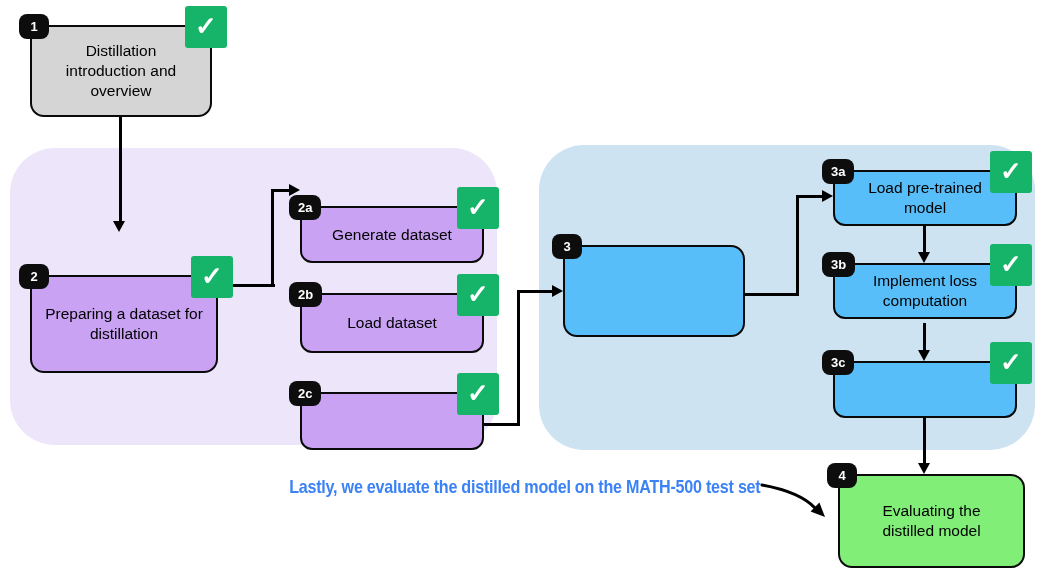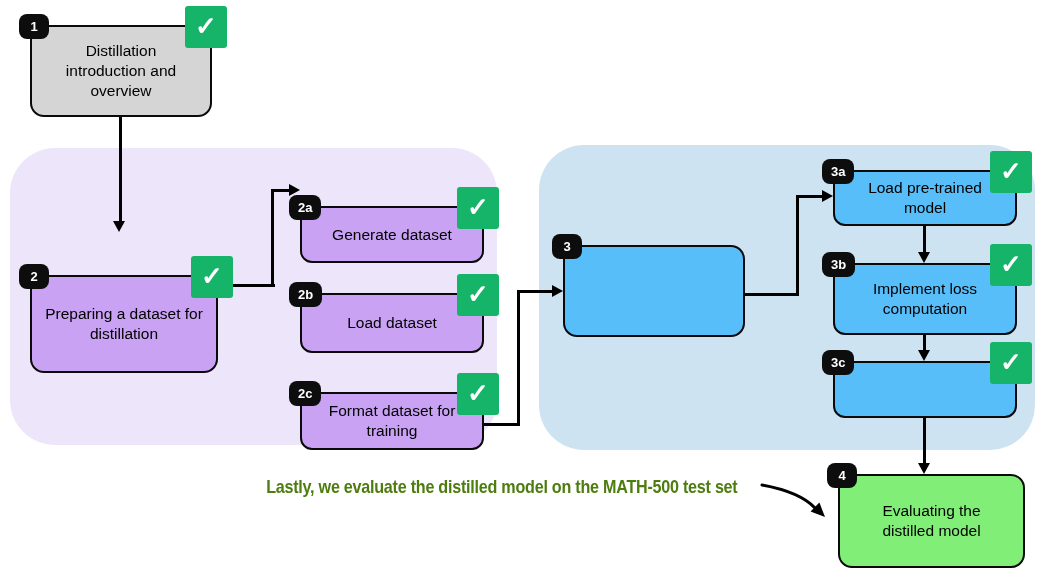--- a/index.html
+++ b/index.html
@@ -56,21 +56,21 @@
   }
   .arr-right{
     position:absolute;width:0;height:0;
     border-top:6.5px solid transparent;
     border-bottom:6.5px solid transparent;
     border-left:11px solid #000;
   }
 
   #annotation{
     position:absolute;left:160px;top:476px;width:600px;
-    text-align:center;font-size:19px;font-weight:bold;color:#4d7c0f;
+    text-align:right;font-size:19px;font-weight:bold;color:#3b82f6;
     letter-spacing:-0.3px;white-space:nowrap;
   }
   #annotation .squeeze{
     display:inline-block;
     transform:scaleX(0.85);
     transform-origin:right center;
   }
   #curved-arrow{position:absolute;left:752px;top:468px;}
 </style>
 </head>
@@ -145,36 +145,35 @@
         <span>✓</span>
       </span>
     <span class="label">Load dataset</span>
   </div>
 
   <div class="node purple" style="left:300px;top:349px;width:184px;height:58px;border-radius:12px;">
     <span class="badge">2c</span>
     <span class="check">
         <span>✓</span>
       </span>
-    <span class="label">Format dataset for training</span>
   </div>
 
   <div class="node blue" style="left:563px;top:245px;width:182px;height:92px;">
     <span class="badge">3</span>
   </div>
 
   <div class="node blue" style="left:833px;top:170px;width:184px;height:56px;border-radius:12px;">
     <span class="badge">3a</span>
     <span class="check">
         <span>✓</span>
       </span>
     <span class="label w140">Load pre-trained model</span>
   </div>
 
-  <div class="node blue" style="left:833px;top:263px;width:184px;height:72px;border-radius:12px;">
+  <div class="node blue" style="left:833px;top:263px;width:184px;height:56px;border-radius:12px;">
     <span class="badge">3b</span>
     <span class="check">
         <span>✓</span>
       </span>
     <span class="label w140">Implement loss computation</span>
   </div>
 
   <div class="node blue" style="left:833px;top:361px;width:184px;height:57px;border-radius:12px;">
     <span class="badge">3c</span>
     <span class="check">

